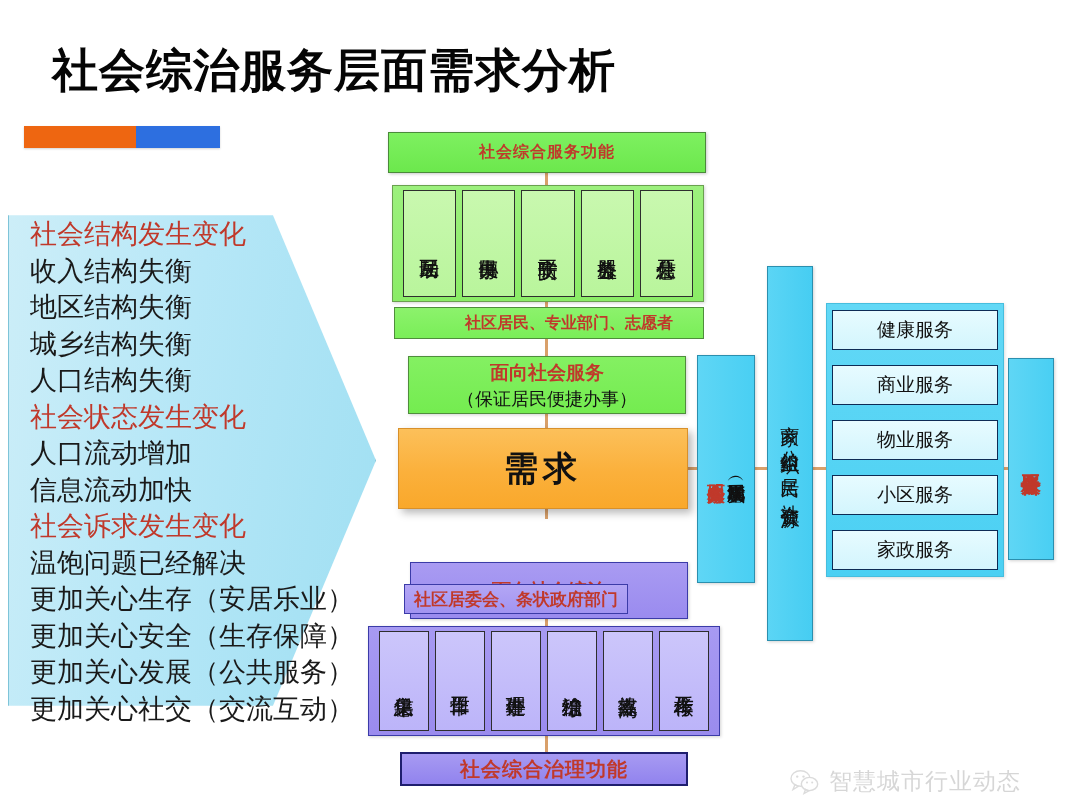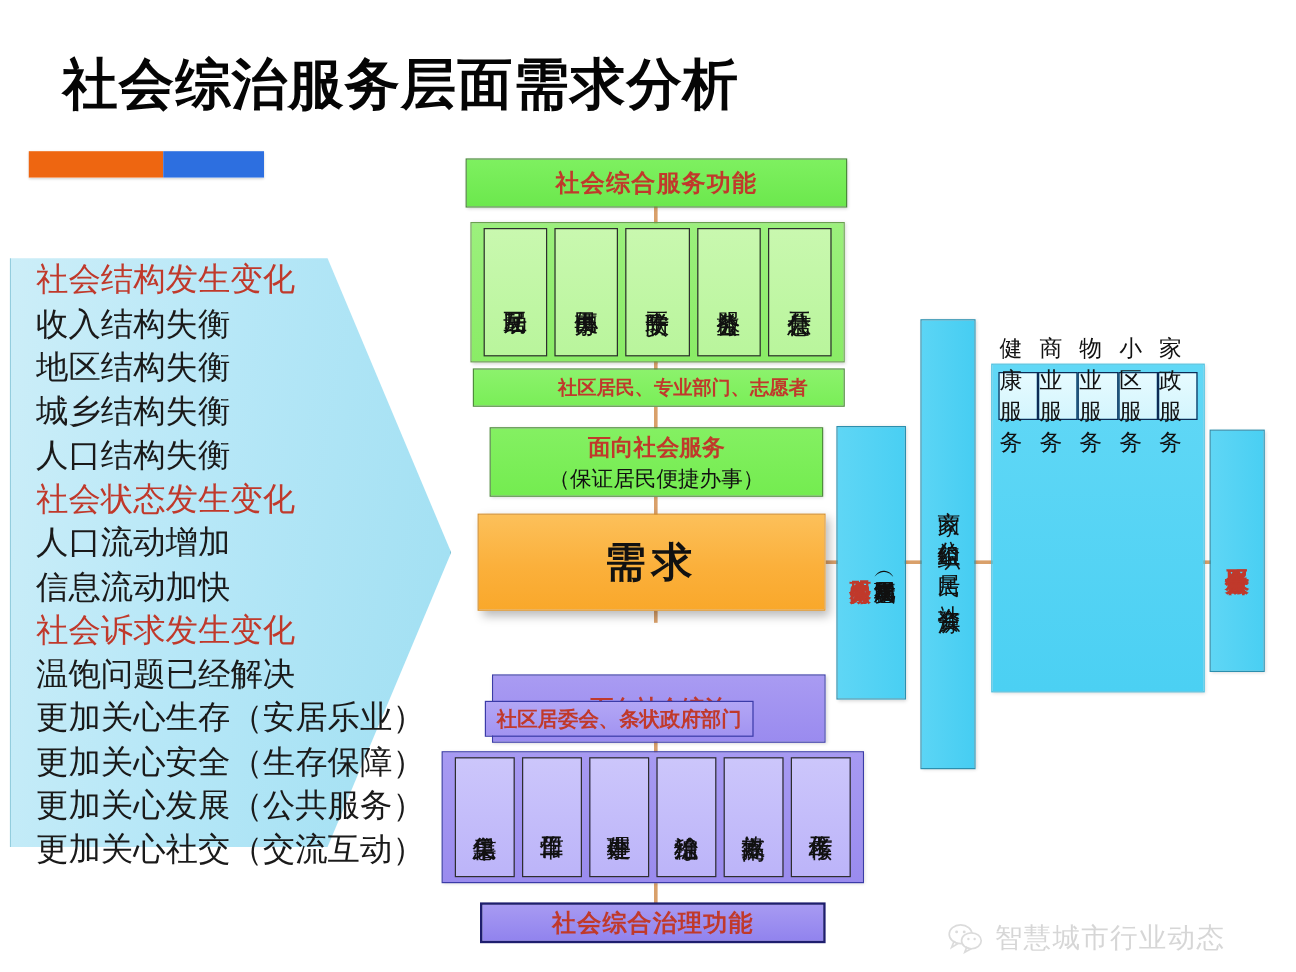--- a/index.html
+++ b/index.html
@@ -44,21 +44,21 @@
 
   
   .box { position:absolute; display:flex; align-items:center; justify-content:center; text-align:center; }
 
   
   .green-head {
     left:388px; top:132px; width:318px; height:41px;
     background:linear-gradient(180deg,#7ef060 0%,#6ce84d 100%);
     border:1.5px solid #4a8a3a;
     box-shadow:1px 1px 3px rgba(0,0,0,.22);
-    color:#c0392b; font-weight:bold; font-size:20px; letter-spacing:1px;
+    color:#c0392b; font-weight:bold; font-size:16px; letter-spacing:1px;
     font-family:"DejaVu Sans","Liberation Sans",sans-serif;
   }
   .green-strip {
     left:392px; top:185px; width:312px; height:117px;
     background:linear-gradient(180deg,#9cf07d 0%,#8aec66 100%);
     border:1.5px solid #6aa04f;
     box-shadow:1px 1px 3px rgba(0,0,0,.18);
   }
   .vcells { position:absolute; left:398px; top:190px; width:300px; height:107px;
             display:flex; justify-content:space-between; align-items:stretch; padding:0 2px; }
@@ -173,21 +173,21 @@
     color:#111; font-size:19px; line-height:1.02; letter-spacing:2px;
     font-family:"DejaVu Sans","Liberation Sans",sans-serif;
   }
   .cyan-panel {
     left:826px; top:303px; width:178px; height:274px;
     background:linear-gradient(180deg,#62d8f6 0%,#4bd0f3 100%);
     border:1px solid #46bede;
     box-shadow:1px 1px 3px rgba(0,0,0,.14);
   }
   .svc-list { position:absolute; left:832px; top:310px; width:166px; height:260px;
-              display:flex; justify-content:space-between; }
+              display:flex; flex-direction:column; justify-content:space-between; }
   .svc {
     height:40px; background:linear-gradient(180deg,#e7fbff 0%,#d3f5fd 100%);
     border:1.5px solid #0d2b55;
     display:flex; align-items:center; justify-content:center;
     font-size:19px; color:#111;
     font-family:"DejaVu Sans","Liberation Sans",sans-serif;
   }
   .cyan-platform {
     left:1008px; top:358px; width:46px; height:202px;
     background:linear-gradient(90deg,#5fd6f5 0%,#49cff3 100%);

